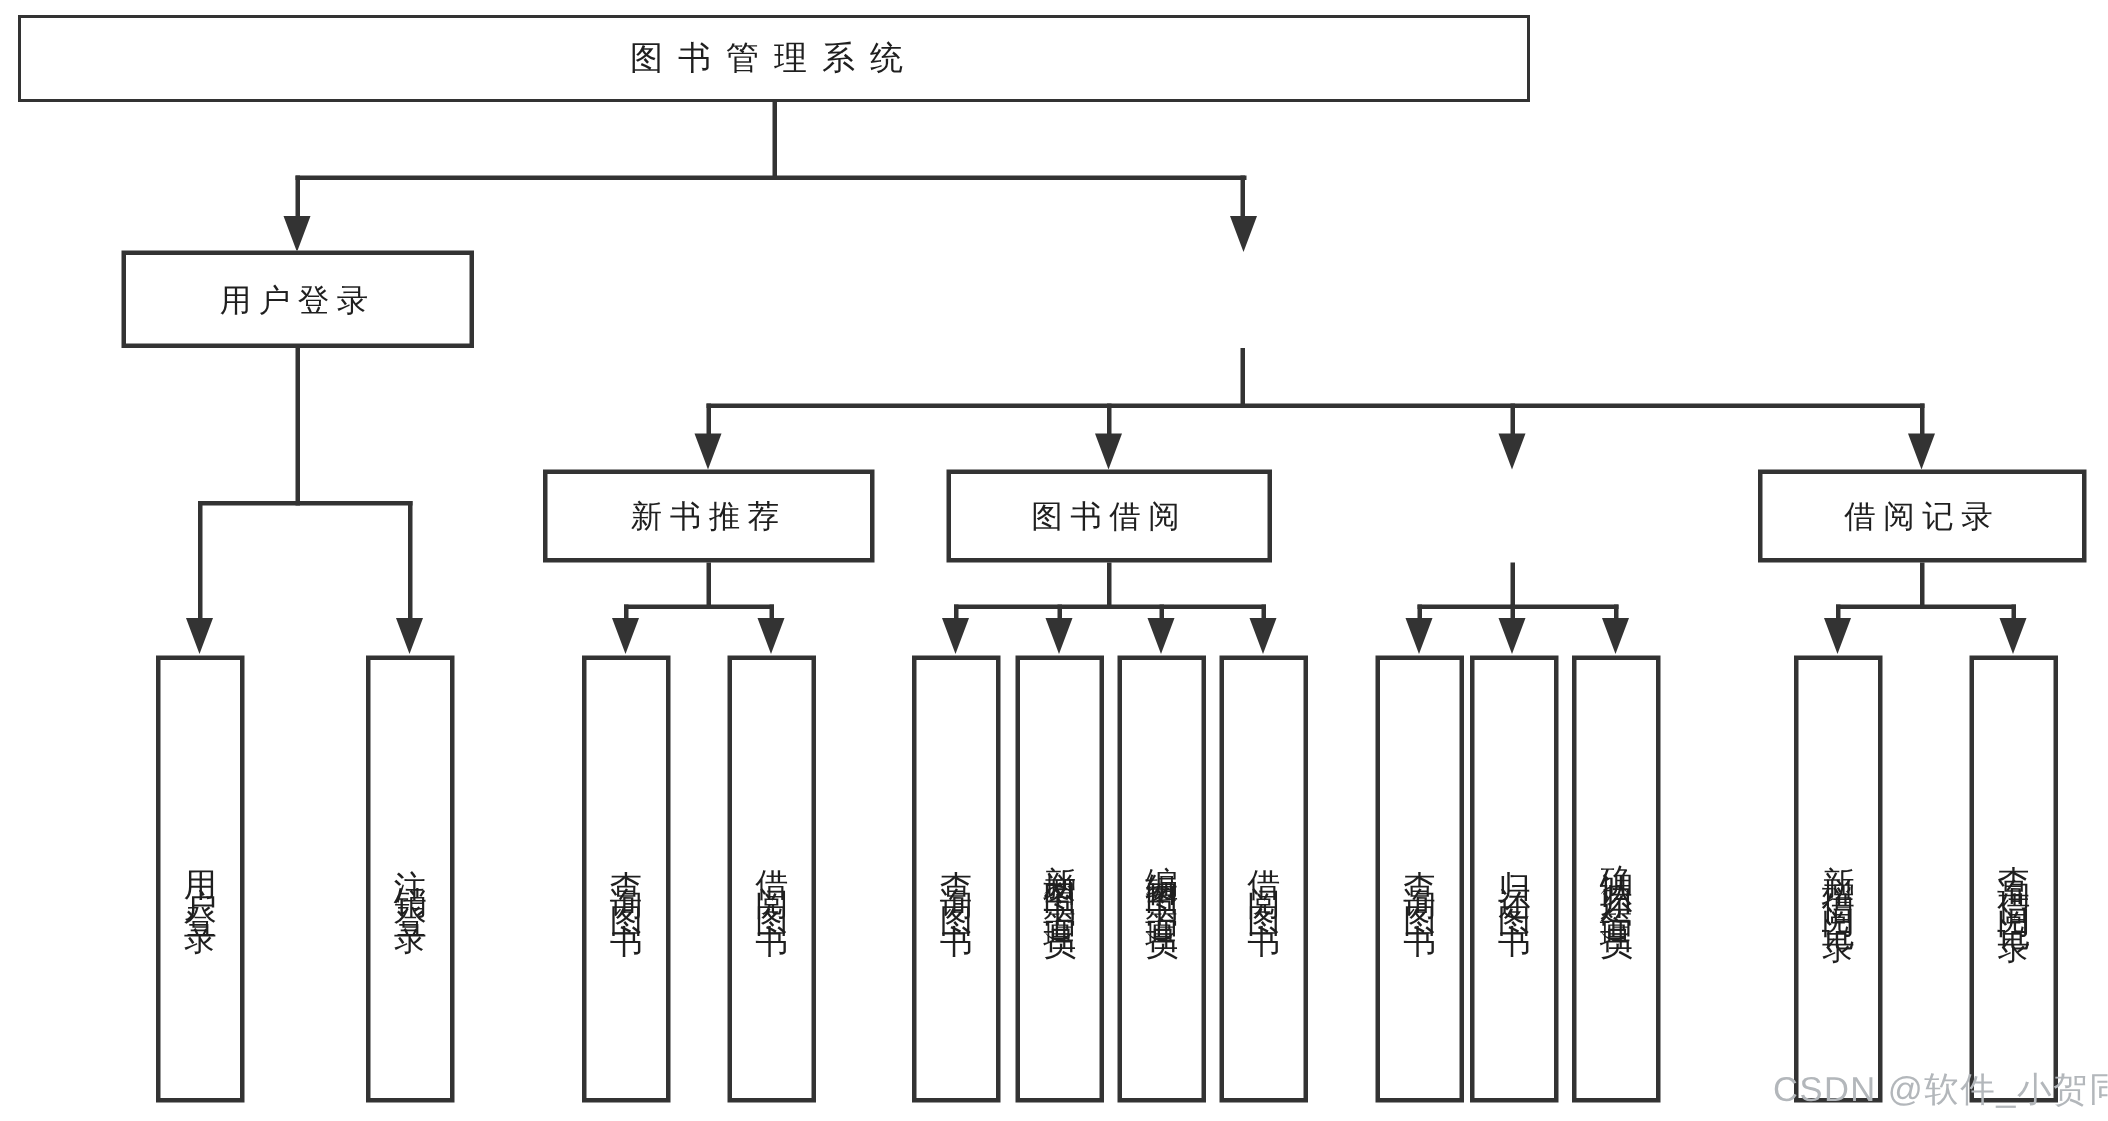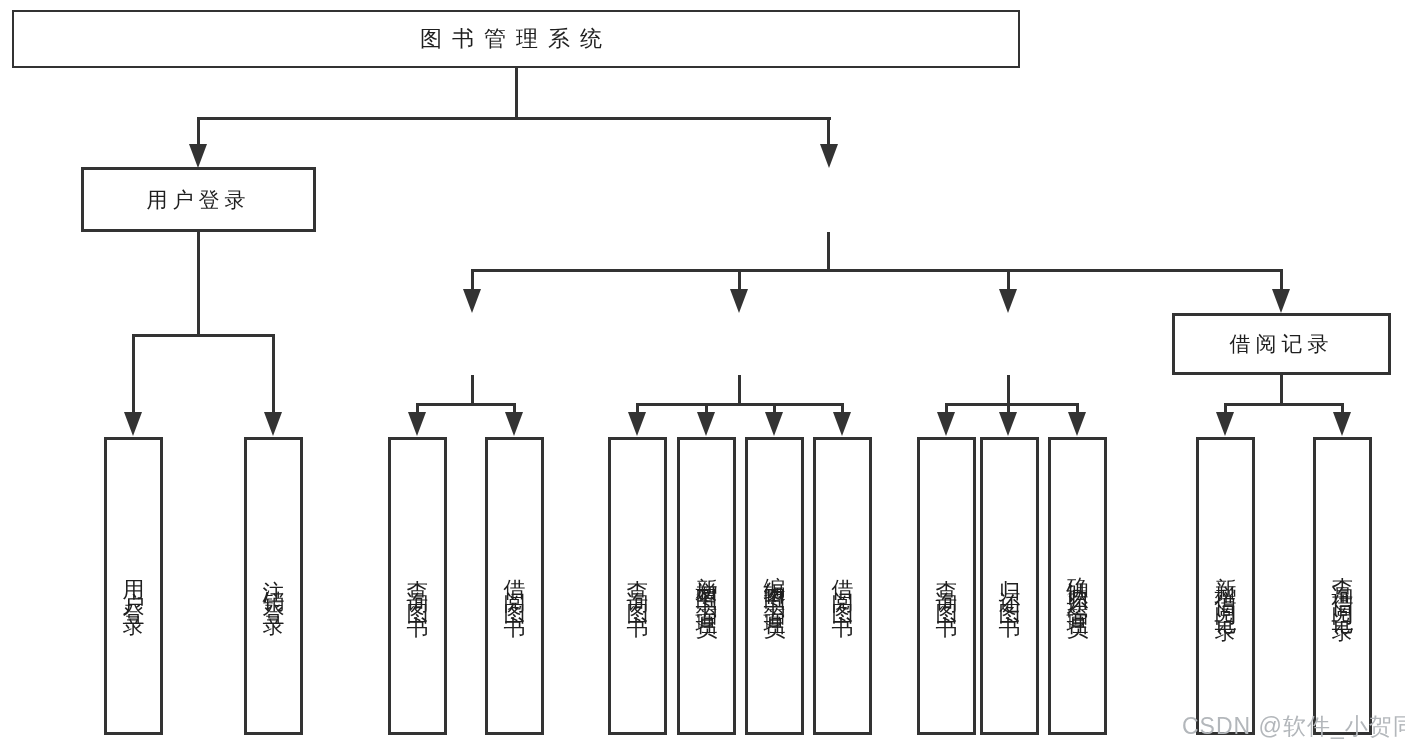--- a/index.html
+++ b/index.html
@@ -50,20 +50,22 @@
   <div class="h" style="left:471px;top:269px;width:812px;"></div>
   <div class="v" style="left:471px;top:269px;height:23px;"></div>
   <div class="a" style="left:463px;top:289px;"></div>
   <div class="v" style="left:738px;top:269px;height:23px;"></div>
   <div class="a" style="left:730px;top:289px;"></div>
   <div class="v" style="left:1007px;top:269px;height:23px;"></div>
   <div class="a" style="left:999px;top:289px;"></div>
   <div class="v" style="left:1280px;top:269px;height:23px;"></div>
   <div class="a" style="left:1272px;top:289px;"></div>
 
+  <div class="node" style="left:362px;top:313px;width:221px;height:62px;">新书推荐</div>
+  <div class="node" style="left:631px;top:313px;width:217px;height:62px;">图书借阅</div>
   <div class="node" style="left:1172px;top:313px;width:219px;height:62px;">借阅记录</div>
 
   <div class="v" style="left:471px;top:375px;height:31px;"></div>
   <div class="h" style="left:416px;top:403px;width:100px;"></div>
   <div class="v" style="left:416px;top:403px;height:12px;"></div>
   <div class="a" style="left:408px;top:412px;"></div>
   <div class="v" style="left:513px;top:403px;height:12px;"></div>
   <div class="a" style="left:505px;top:412px;"></div>
 
   <div class="v" style="left:738px;top:375px;height:31px;"></div>

